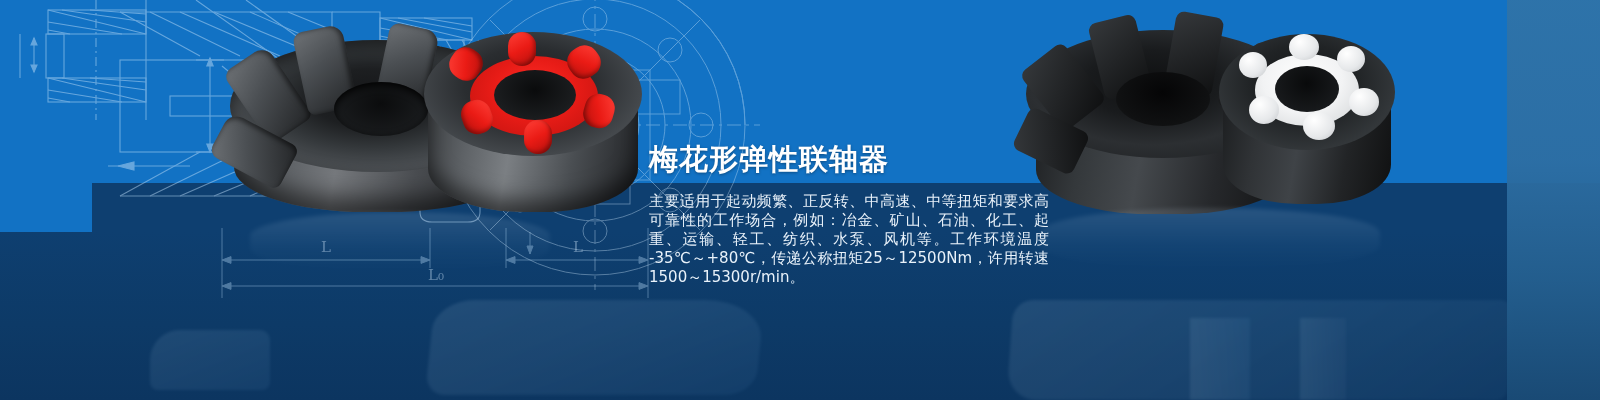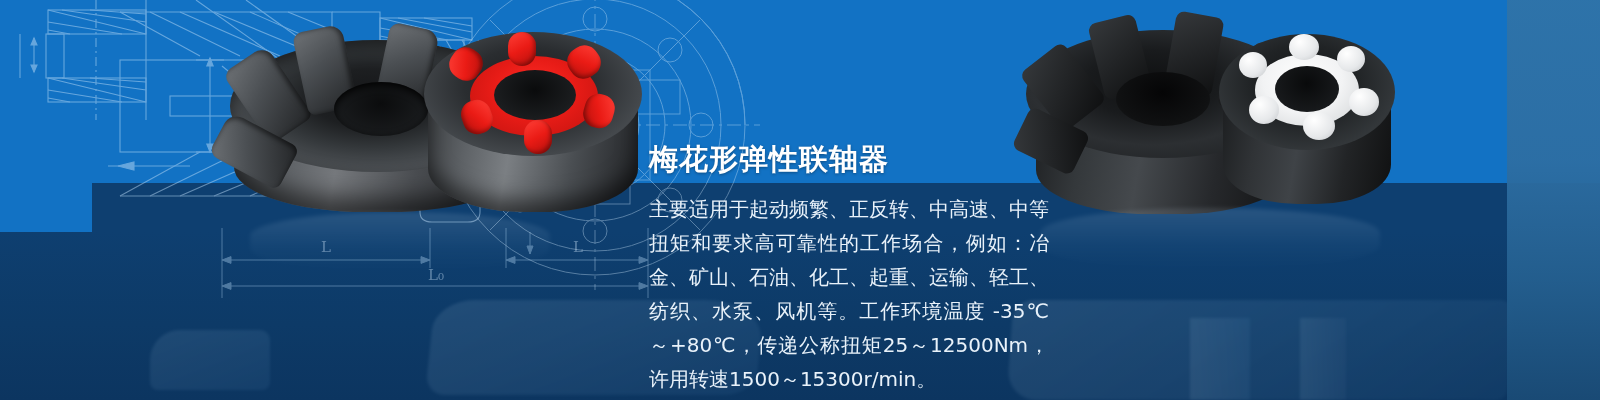--- a/index.html
+++ b/index.html
@@ -109,21 +109,21 @@
     border-radius:50%;}
 
   .reflection{position:absolute;opacity:.13;filter:blur(2px);
     background:linear-gradient(180deg,#d8e8f6 0%,rgba(120,165,200,.4) 60%,rgba(20,60,100,0) 100%);}
 
   
   .title{position:absolute;left:649px;top:140px;
     font-size:29px;font-weight:bold;color:#ffffff;letter-spacing:1px;
     text-shadow:0 1px 3px rgba(0,0,0,.35);white-space:nowrap;}
   .body-text{position:absolute;left:649px;top:192px;width:400px;
-    font-size:20px;line-height:34px;color:#e9f2fa;text-align:justify;}
+    font-size:15px;line-height:19px;color:#e9f2fa;text-align:justify;}
   .body-text p{margin:0;}
 </style>
 </head>
 <body>
 
 <div class="banner">
 
   <div class="bg-top"></div>
   <div class="bg-dark-panel"></div>
   <div class="bg-bottom"></div>

